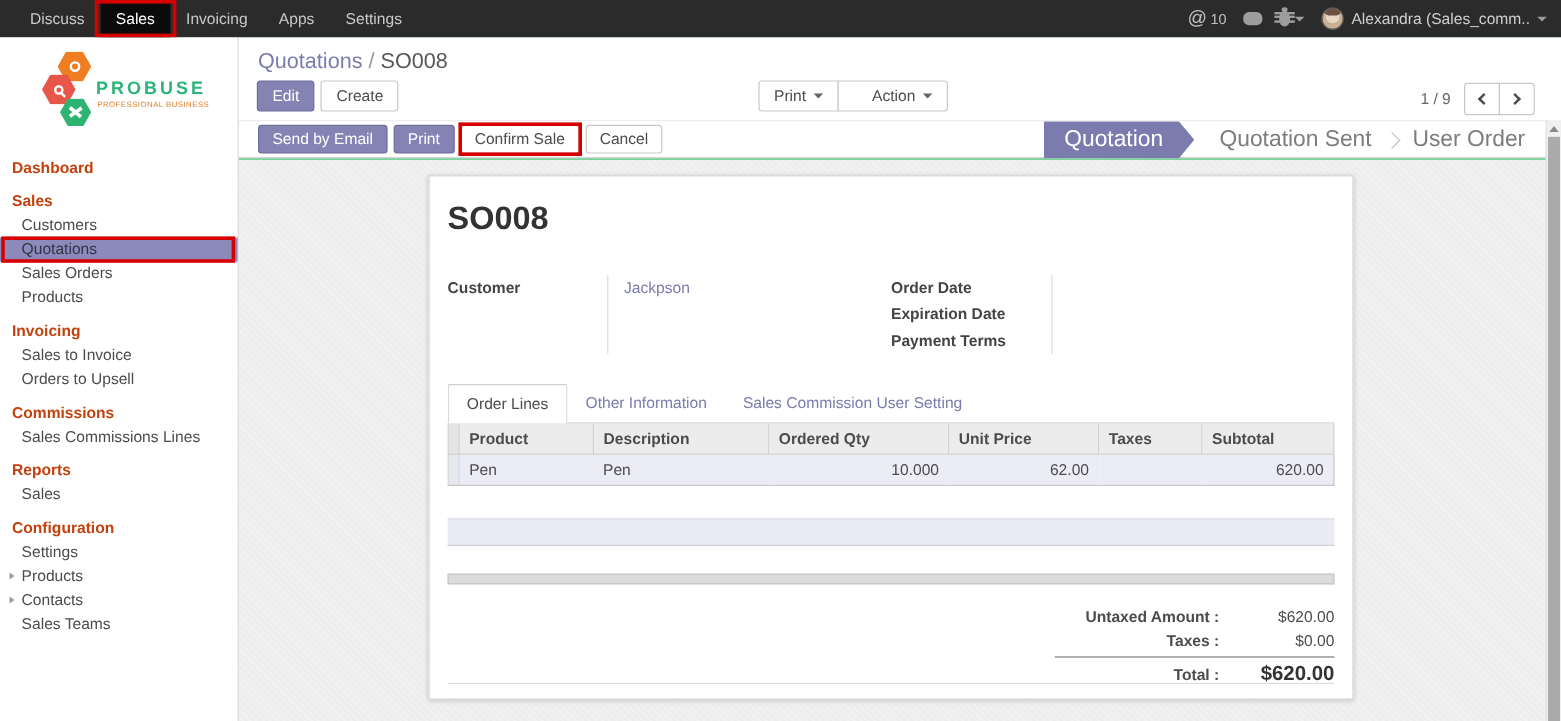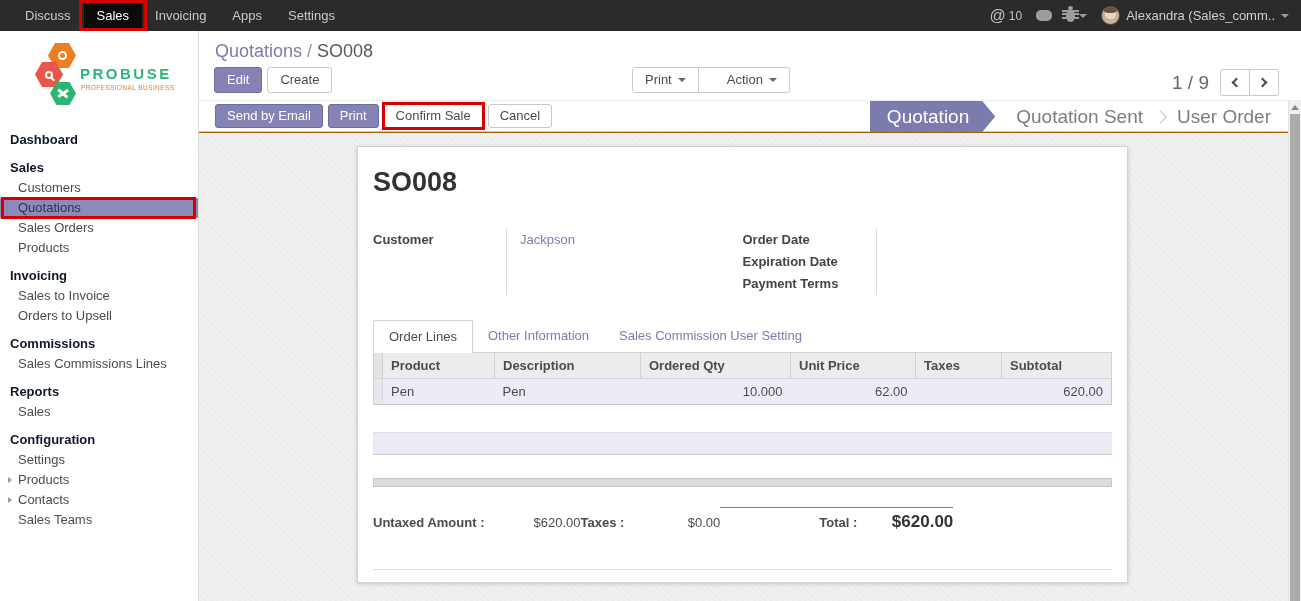--- a/index.html
+++ b/index.html
@@ -42,45 +42,45 @@
   .gear-dot { width:9px; height:9px; border:2.5px solid #fff; border-radius:50%; }
   .lens { width:8px; height:8px; border:2px solid #fff; border-radius:50%; position:relative; }
   .lens::after { content:""; position:absolute; width:5px; height:2px; background:#fff;
     transform:rotate(45deg); right:-4px; bottom:-3px; }
   .tools { width:12px; height:2.5px; background:#fff; transform:rotate(-35deg); position:relative; }
   .tools::after { content:""; position:absolute; width:12px; height:2.5px; background:#fff; transform:rotate(75deg); left:0; top:0; }
   .brand-text { position:absolute; left:80px; top:22px; font-size:15px; font-weight:bold;
     color:#2db479; letter-spacing:2.5px; }
   .brand-tagline { position:absolute; left:81px; top:41px; font-size:6.5px; color:#e0812a; letter-spacing:0.4px; white-space:nowrap; }
   .menu { margin-top:12px; font-size:13px; color:#4c4c4c; }
-  .menu-header { color:#0f172a; font-weight:bold; padding:3px 0 3px 10px; margin-top:7px; cursor:pointer; }
+  .menu-header { color:#c2410c; font-weight:bold; padding:3px 0 3px 10px; margin-top:7px; cursor:pointer; }
   .menu-item { padding:3px 0 3px 18px; cursor:pointer; position:relative; line-height:14px; }
   .menu-item.selected { background:#8b8abb; color:#333348; }
   .tri-right { position:absolute; left:8px; top:7px; width:0; height:0;
     border-left:4px solid #9a9a9a; border-top:3.5px solid transparent; border-bottom:3.5px solid transparent; }
 
   
-  .main { position:absolute; left:199px; top:31px; right:0; bottom:0; background:#a16207; }
+  .main { position:absolute; left:199px; top:31px; right:0; bottom:0; background:#22c55e; }
 
   .control-panel { position:relative; height:69px; background:#fff; }
   .breadcrumb { position:absolute; left:16px; top:10px; font-size:18px; color:#7c7bad; }
   .breadcrumb .sep { color:#999; margin:0 5px; }
   .breadcrumb .current { color:#585858; }
   .btn { font-size:13px; padding:4px 12px; border-radius:3px; border:1px solid #c9c9c9;
     background:#fff; color:#4c4c4c; cursor:pointer; position:relative; white-space:nowrap;
     display:inline-flex; align-items:center; gap:6px; line-height:16px; }
   .btn-primary { background:#8583b3; border-color:#6f6d99; color:#fff; }
   .cp-buttons { position:absolute; left:15px; top:36px; display:flex; gap:5px; }
   .cp-center { position:absolute; left:433px; top:36px; display:flex; }
   .cp-center .btn { border-radius:0; }
   .cp-center .btn:first-child { border-radius:3px 0 0 3px; }
   .cp-center .btn:last-child { border-radius:0 3px 3px 0; margin-left:-1px;padding-left:28px; }
   .btn .caret-dark { width:0; height:0; border-left:4px solid transparent; border-right:4px solid transparent; border-top:4px solid #666; }
   .cp-pager { position:absolute; right:22px; top:38px; display:flex; align-items:center; gap:11px;
-    font-size:19px; color:#666; }
+    font-size:13px; color:#666; }
   .pager-group { display:flex; }
   .pager-btn { width:30px; height:27px; background:#fff; border:1px solid #c9c9c9;
     display:flex; align-items:center; justify-content:center; cursor:pointer; }
   .pager-btn:first-child { border-radius:3px 0 0 3px; }
   .pager-btn:last-child { border-radius:0 3px 3px 0; margin-left:-1px; }
   .chev { width:7px; height:7px; border-left:2px solid #4a4a4a; border-bottom:2px solid #4a4a4a; display:inline-block; }
   .chev.left { transform:rotate(45deg); margin-left:3px; }
   .chev.right { transform:rotate(-135deg); margin-right:3px; }
 
   .statusbar { position:relative; height:32px; background:#fff; border-top:1px solid #ececec;
@@ -124,21 +124,21 @@
   table.olines th:nth-child(5) { width:125px; }
   table.olines th:nth-child(6) { width:86px; }
   table.olines td { background:#ececf6; border-bottom:1px solid #c9c9c9; color:#4c4c4c; padding:5px 8px; }
   table.olines td.handle { padding:0; background:#e7e7ef; border-right:1px solid #d8d8e0; border-left:1px solid #d2d2d2; }
   table.olines td:last-child { border-right:1px solid #c9c9c9; }
   .al-right { text-align:right; }
 
   .empty-strip { height:23px; background:#ebebf5; border-top:1px solid #dcdce6; border-bottom:1px solid #cdcdd7; margin-top:27px; }
   .h-scroll { height:9px; background:#dcdcdc; border:1px solid #c6c6c6; margin-top:23px; cursor:pointer; }
 
-  .totals { margin-top:17px; display:flex; flex-direction:row; align-items:flex-end; font-size:13px; }
+  .totals { margin-top:17px; display:flex; flex-direction:column; align-items:flex-end; font-size:13px; }
   .total-row { display:flex; align-items:baseline; line-height:20px; }
   .total-label { font-weight:bold; color:#4c4c4c; }
   .total-value { width:96px; text-align:right; color:#4c4c4c; }
   .total-row.grand { border-top:1px solid #7d7d7d; margin-top:3px; padding-top:4px; width:233px; justify-content:flex-end; }
   .total-row.grand .total-value { font-size:17px; font-weight:bold; color:#333; }
   .sheet-footer-line { position:absolute; left:15px; right:15px; bottom:12px; border-top:1px solid #ddd; }
 
   
   .v-scrollbar { position:absolute; right:0; top:69px; bottom:0; width:13px; background:#f0f0f0;
     border-left:1px solid #e2e2e2; z-index:20; }

